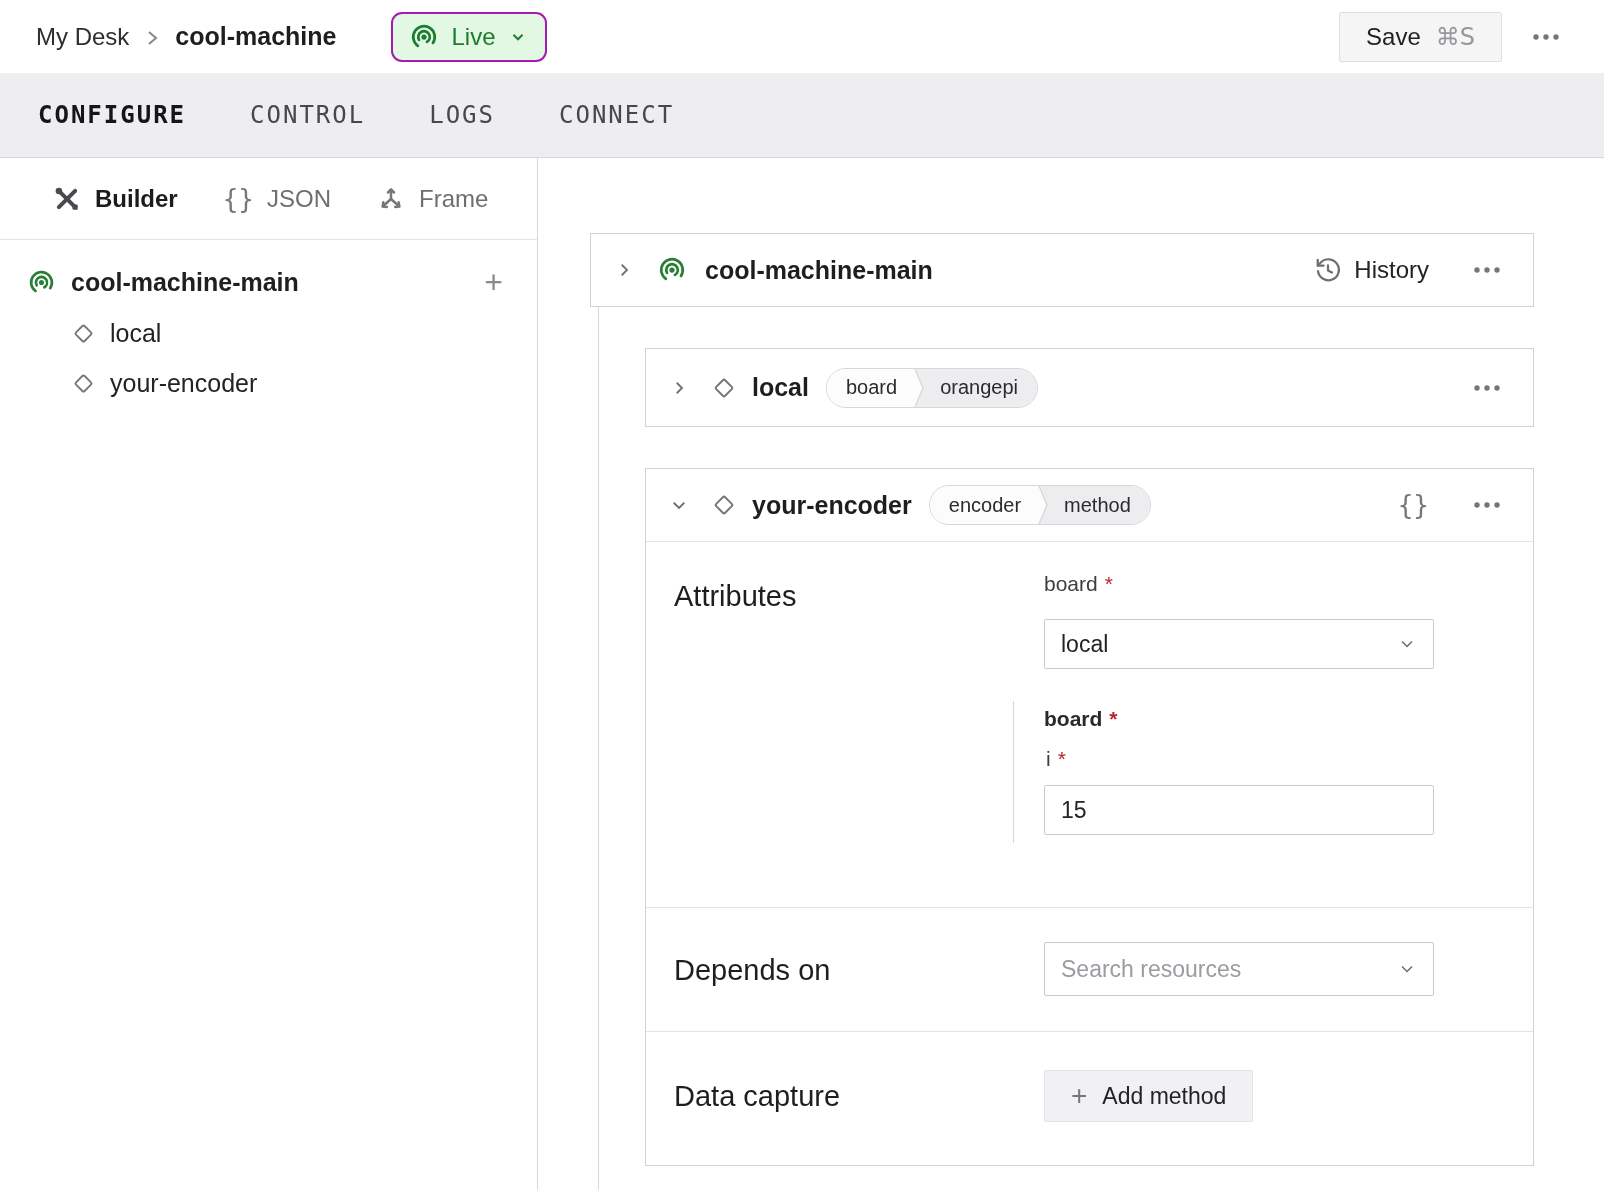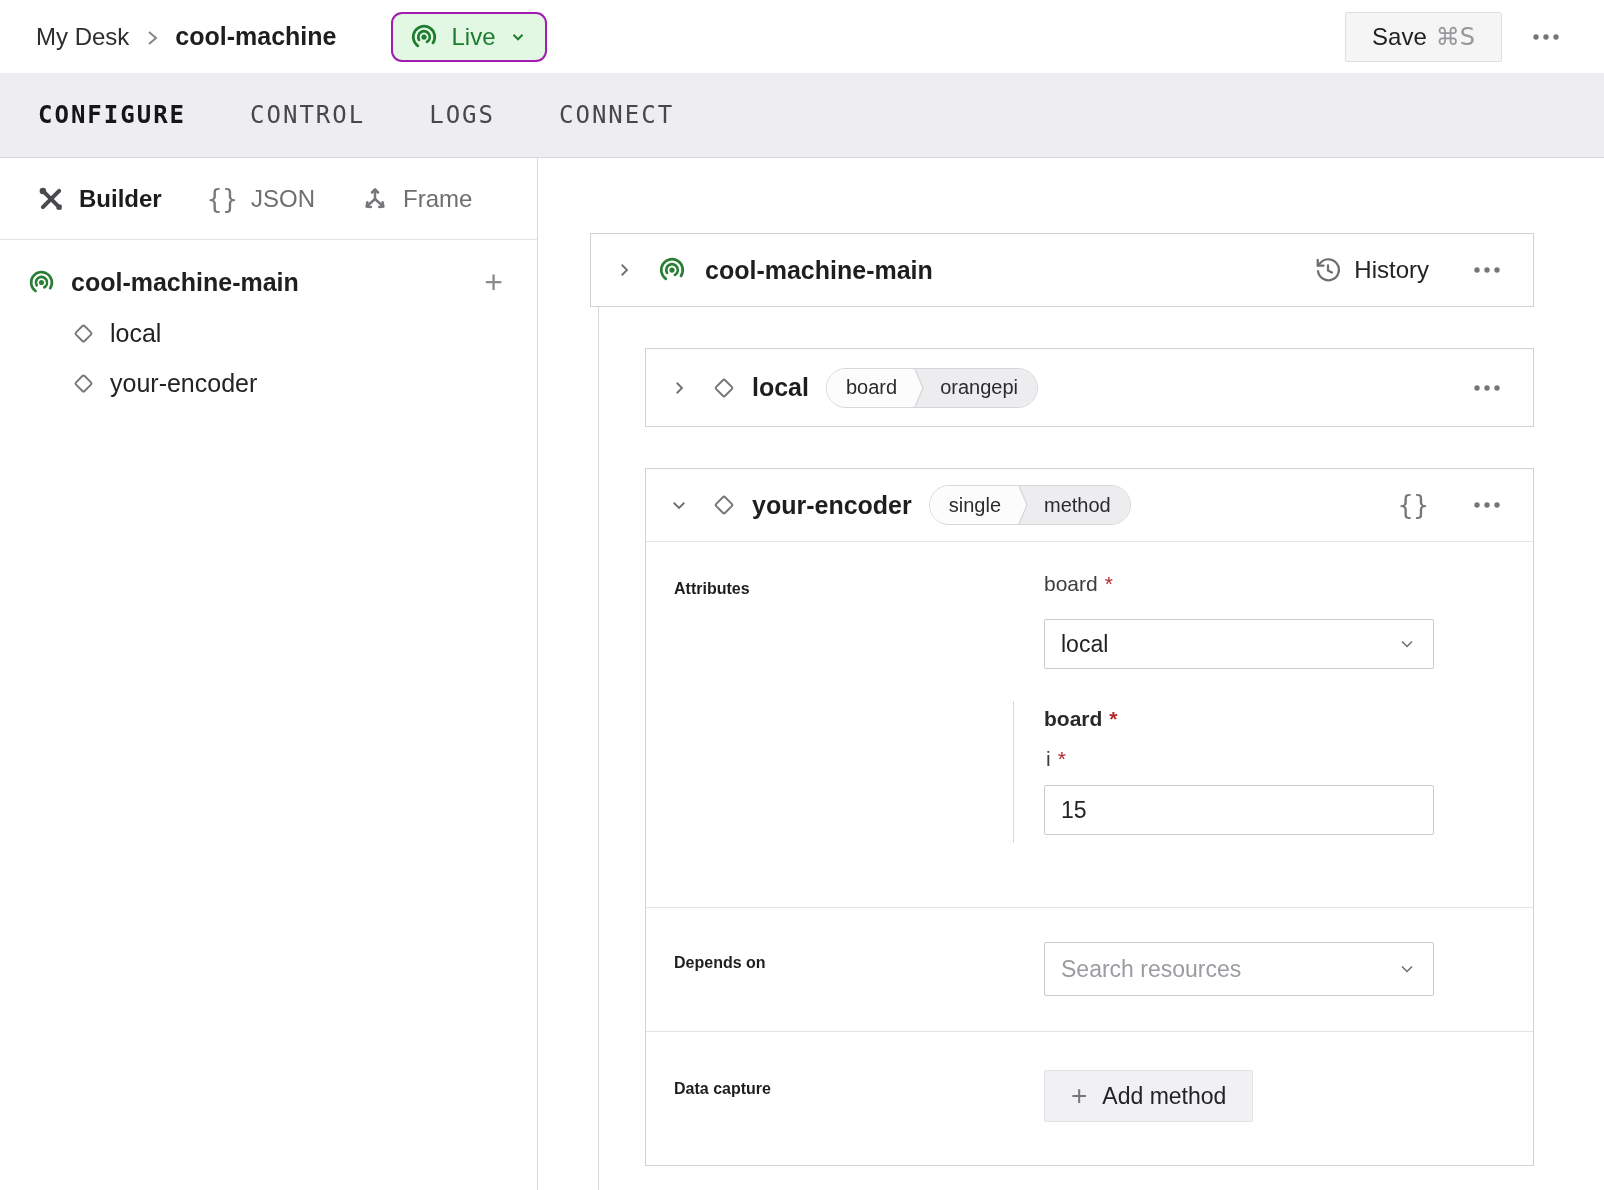--- a/index.html
+++ b/index.html
@@ -11,40 +11,40 @@
   
   .topbar { position:absolute; top:0; left:0; right:0; height:73px;
     display:flex; align-items:center; padding:16px 36px; background:#fff; }
   .crumb-root { font-size:24px; color:#2e2e31; cursor:pointer; }
   .crumb-sep { margin:2px 16px 0 16px; }
   .crumb-current { font-size:25px; font-weight:700; color:#1e1e20; }
   .live-badge { margin-left:54px; display:flex; align-items:center; gap:13px;
     background:#e3f8e3; border:2px solid #a21caf; border-radius:11px;
     padding:8px 18px 8px 16px; color:#1d7c30; font-size:24px; cursor:pointer; }
   .spacer { flex:1; }
-  .save-btn { display:flex; align-items:center; gap:9px; background:#f5f5f6;
+  .save-btn { display:flex; align-items:center; gap:15px; background:#f5f5f6;
     border:1px solid #dfdfe1; border-radius:2px; padding:10px 26px;
     font-size:24px; color:#1f1f22; cursor:pointer; }
   .save-btn .shortcut { color:#97979c; font-family:"DejaVu Sans",sans-serif; }
   .dots-btn { display:inline-flex; align-items:center; justify-content:center;
     padding:8px; cursor:pointer; }
   .topbar .dots-btn { margin-left:22px; }
   
   .tabbar { position:absolute; top:73px; left:0; right:0; height:85px;
     background:#eeeef0; border-bottom:1px solid #d8d8da;
     display:flex; align-items:center; padding:0 38px; gap:64px;
     font-family:"DejaVu Sans Mono","Liberation Mono",monospace;
     font-size:24px; letter-spacing:2px; color:#48484b; }
   .tab { cursor:pointer; }
   .tab.active { font-weight:700; color:#161618; }
   
   .sidebar { position:absolute; top:158px; left:0; width:538px; bottom:0;
     border-right:1px solid #d8d8da; background:#fff; }
   .views { height:82px; border-bottom:1px solid #e4e4e6; display:flex;
-    align-items:center; padding:0 36px; gap:45px; }
+    align-items:center; padding:0 52px; gap:45px; }
   .view { display:flex; align-items:center; gap:13px; font-size:24px;
     color:#6e6e73; cursor:pointer; }
   .view.active { color:#1c1c1e; font-weight:700; }
   .braces-glyph { font-family:"DejaVu Sans Mono","Liberation Mono",monospace;
     font-size:26px; color:#77777b; }
   .tree { padding:26px 34px 0 27px; }
   .tree-root { display:flex; align-items:center; gap:15px; cursor:pointer; }
   .tree-root .label { font-size:25px; font-weight:700; color:#202023; }
   .tree-plus { margin-left:auto; font-size:32px; font-weight:300;
     color:#8b8b8f; line-height:1; cursor:pointer; }
@@ -74,21 +74,21 @@
     border-radius:20px; overflow:hidden; margin-left:17px; font-size:20px; color:#2b2b2e; }
   .badge .seg-a { display:flex; align-items:center; padding:0 16px 0 19px; background:#fcfcfd; }
   .badge .seg-b { display:flex; align-items:center; padding:0 19px 0 14px; background:#ededef; }
   .badge .seg-sep { display:block; background:#ededef; }
   .braces-btn { margin-left:auto; cursor:pointer; }
   
   .section { position:relative; border-bottom:1px solid #e4e4e6; }
   .sec-attributes { height:366px; }
   .sec-depends { height:124px; }
   .sec-capture { height:134px; border-bottom:none; }
-  .sec-label { position:absolute; left:28px; font-size:16px; font-weight:700; color:#1e1e20; }
+  .sec-label { position:absolute; left:28px; font-size:29px; font-weight:400; color:#1e1e20; }
   .field-label { position:absolute; font-size:21px; color:#3d3d41; }
   .field-label.bold { font-weight:700; color:#29292c; }
   .req { color:#b3282d; margin-left:7px; }
   .selectbox { position:absolute; left:398px; width:390px; height:50px;
     border:1px solid #cbcbcf; border-radius:2px; background:#fff;
     display:flex; align-items:center; padding:0 16px; font-size:23px;
     color:#232326; cursor:pointer; }
   .selectbox .sel-chev { margin-left:auto; }
   .selectbox.placeholder { color:#9b9ba1; }
   .pins-rule { position:absolute; left:367px; top:159px; width:1px; height:142px;
@@ -271,21 +271,21 @@
         <span class="chev-btn">
           <svg width="18" height="18" viewBox="0 0 24 24" fill="none" stroke="#6e6e72" stroke-width="2.4">
               <polyline points="5,9 12,16 19,9"></polyline>
             </svg>
         </span>
         <svg style="margin-left:18px" class="diamond" width="28" height="28" viewBox="0 0 24 24">
             <rect x="6.6" y="6.6" width="10.8" height="10.8" rx="1.4" fill="none" stroke="#77777b" stroke-width="1.7" transform="rotate(45 12 12)"></rect>
           </svg>
         <span class="card-title" style="margin-left:14px">your-encoder</span>
         <span class="badge">
-          <span class="seg-a">single</span>
+          <span class="seg-a">encoder</span>
           <svg class="seg-sep" width="13" height="38" viewBox="0 0 13 38">
               <path d="M0,0 L2,0 L10,19 L2,38 L0,38 Z" fill="#fcfcfd"></path>
               <polyline points="2,0 10,19 2,38" fill="none" stroke="#d7d7d9" stroke-width="1.3"></polyline>
             </svg>
           <span class="seg-b">method</span>
         </span>
         <span class="braces-btn braces-glyph">{}</span>
         <span class="dots-btn head-dots">
           <svg width="28" height="8" viewBox="0 0 28 8" fill="#76767a">
               <circle cx="4" cy="4" r="2.7"></circle>

